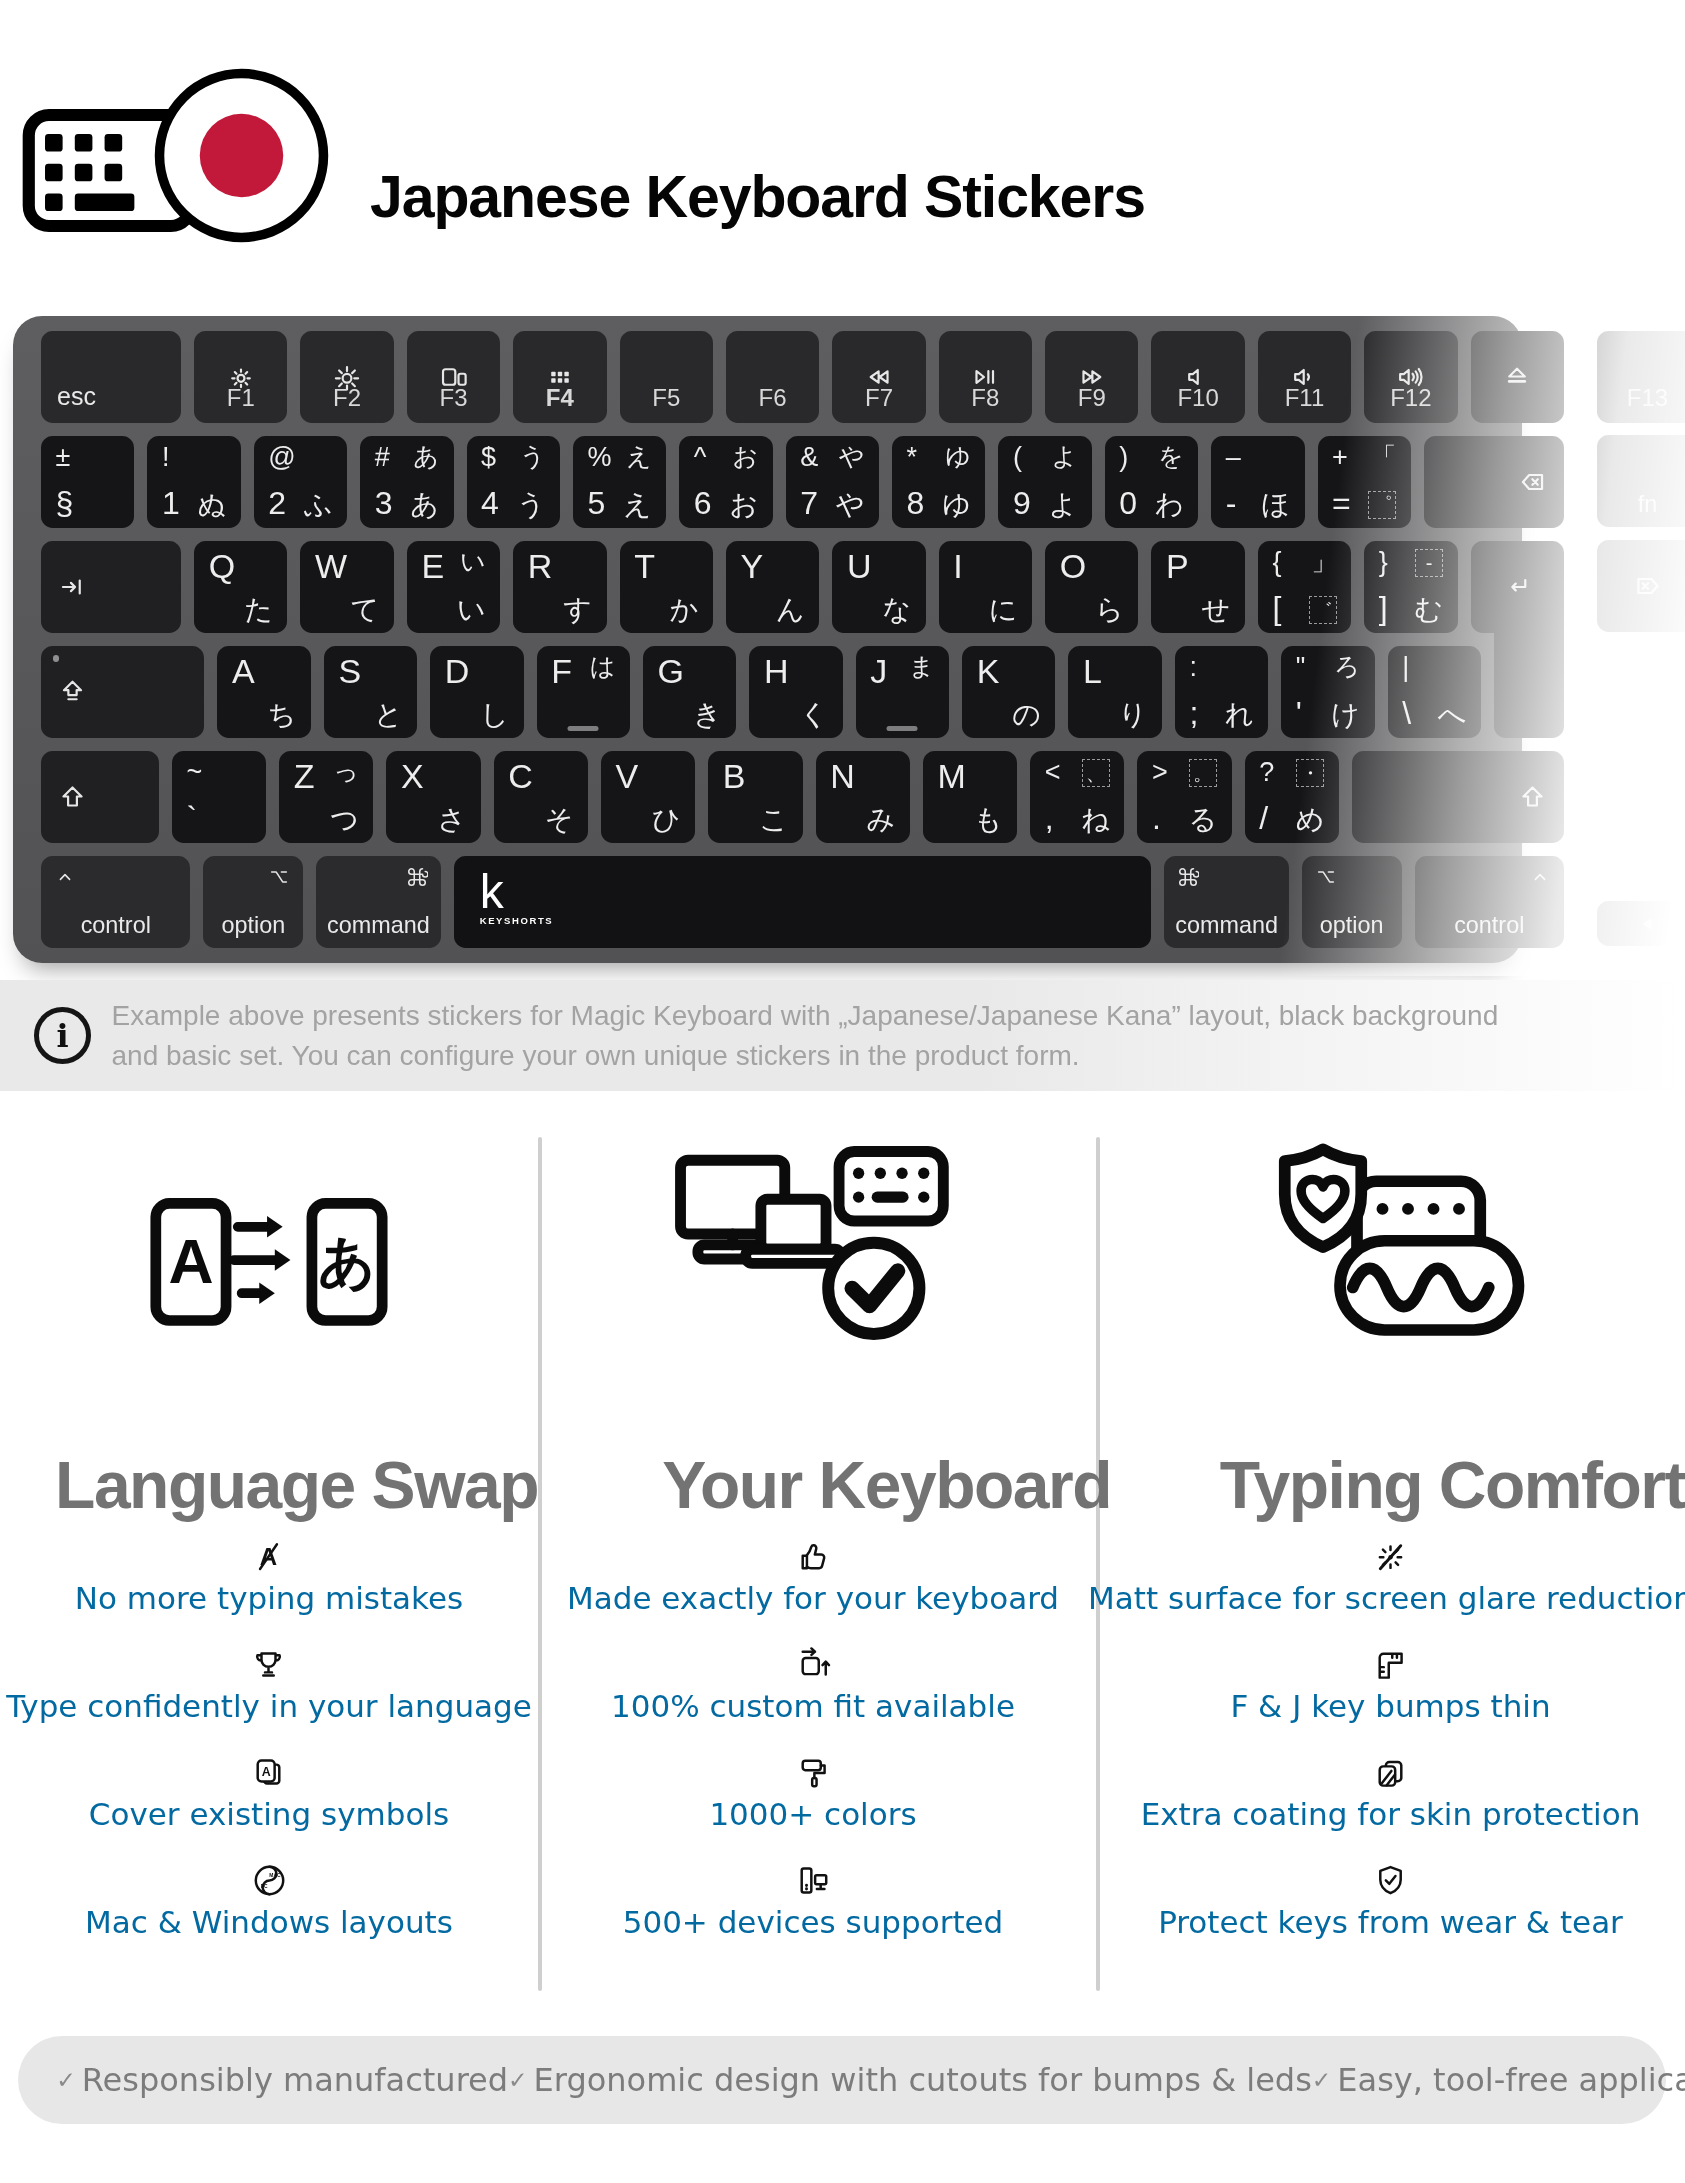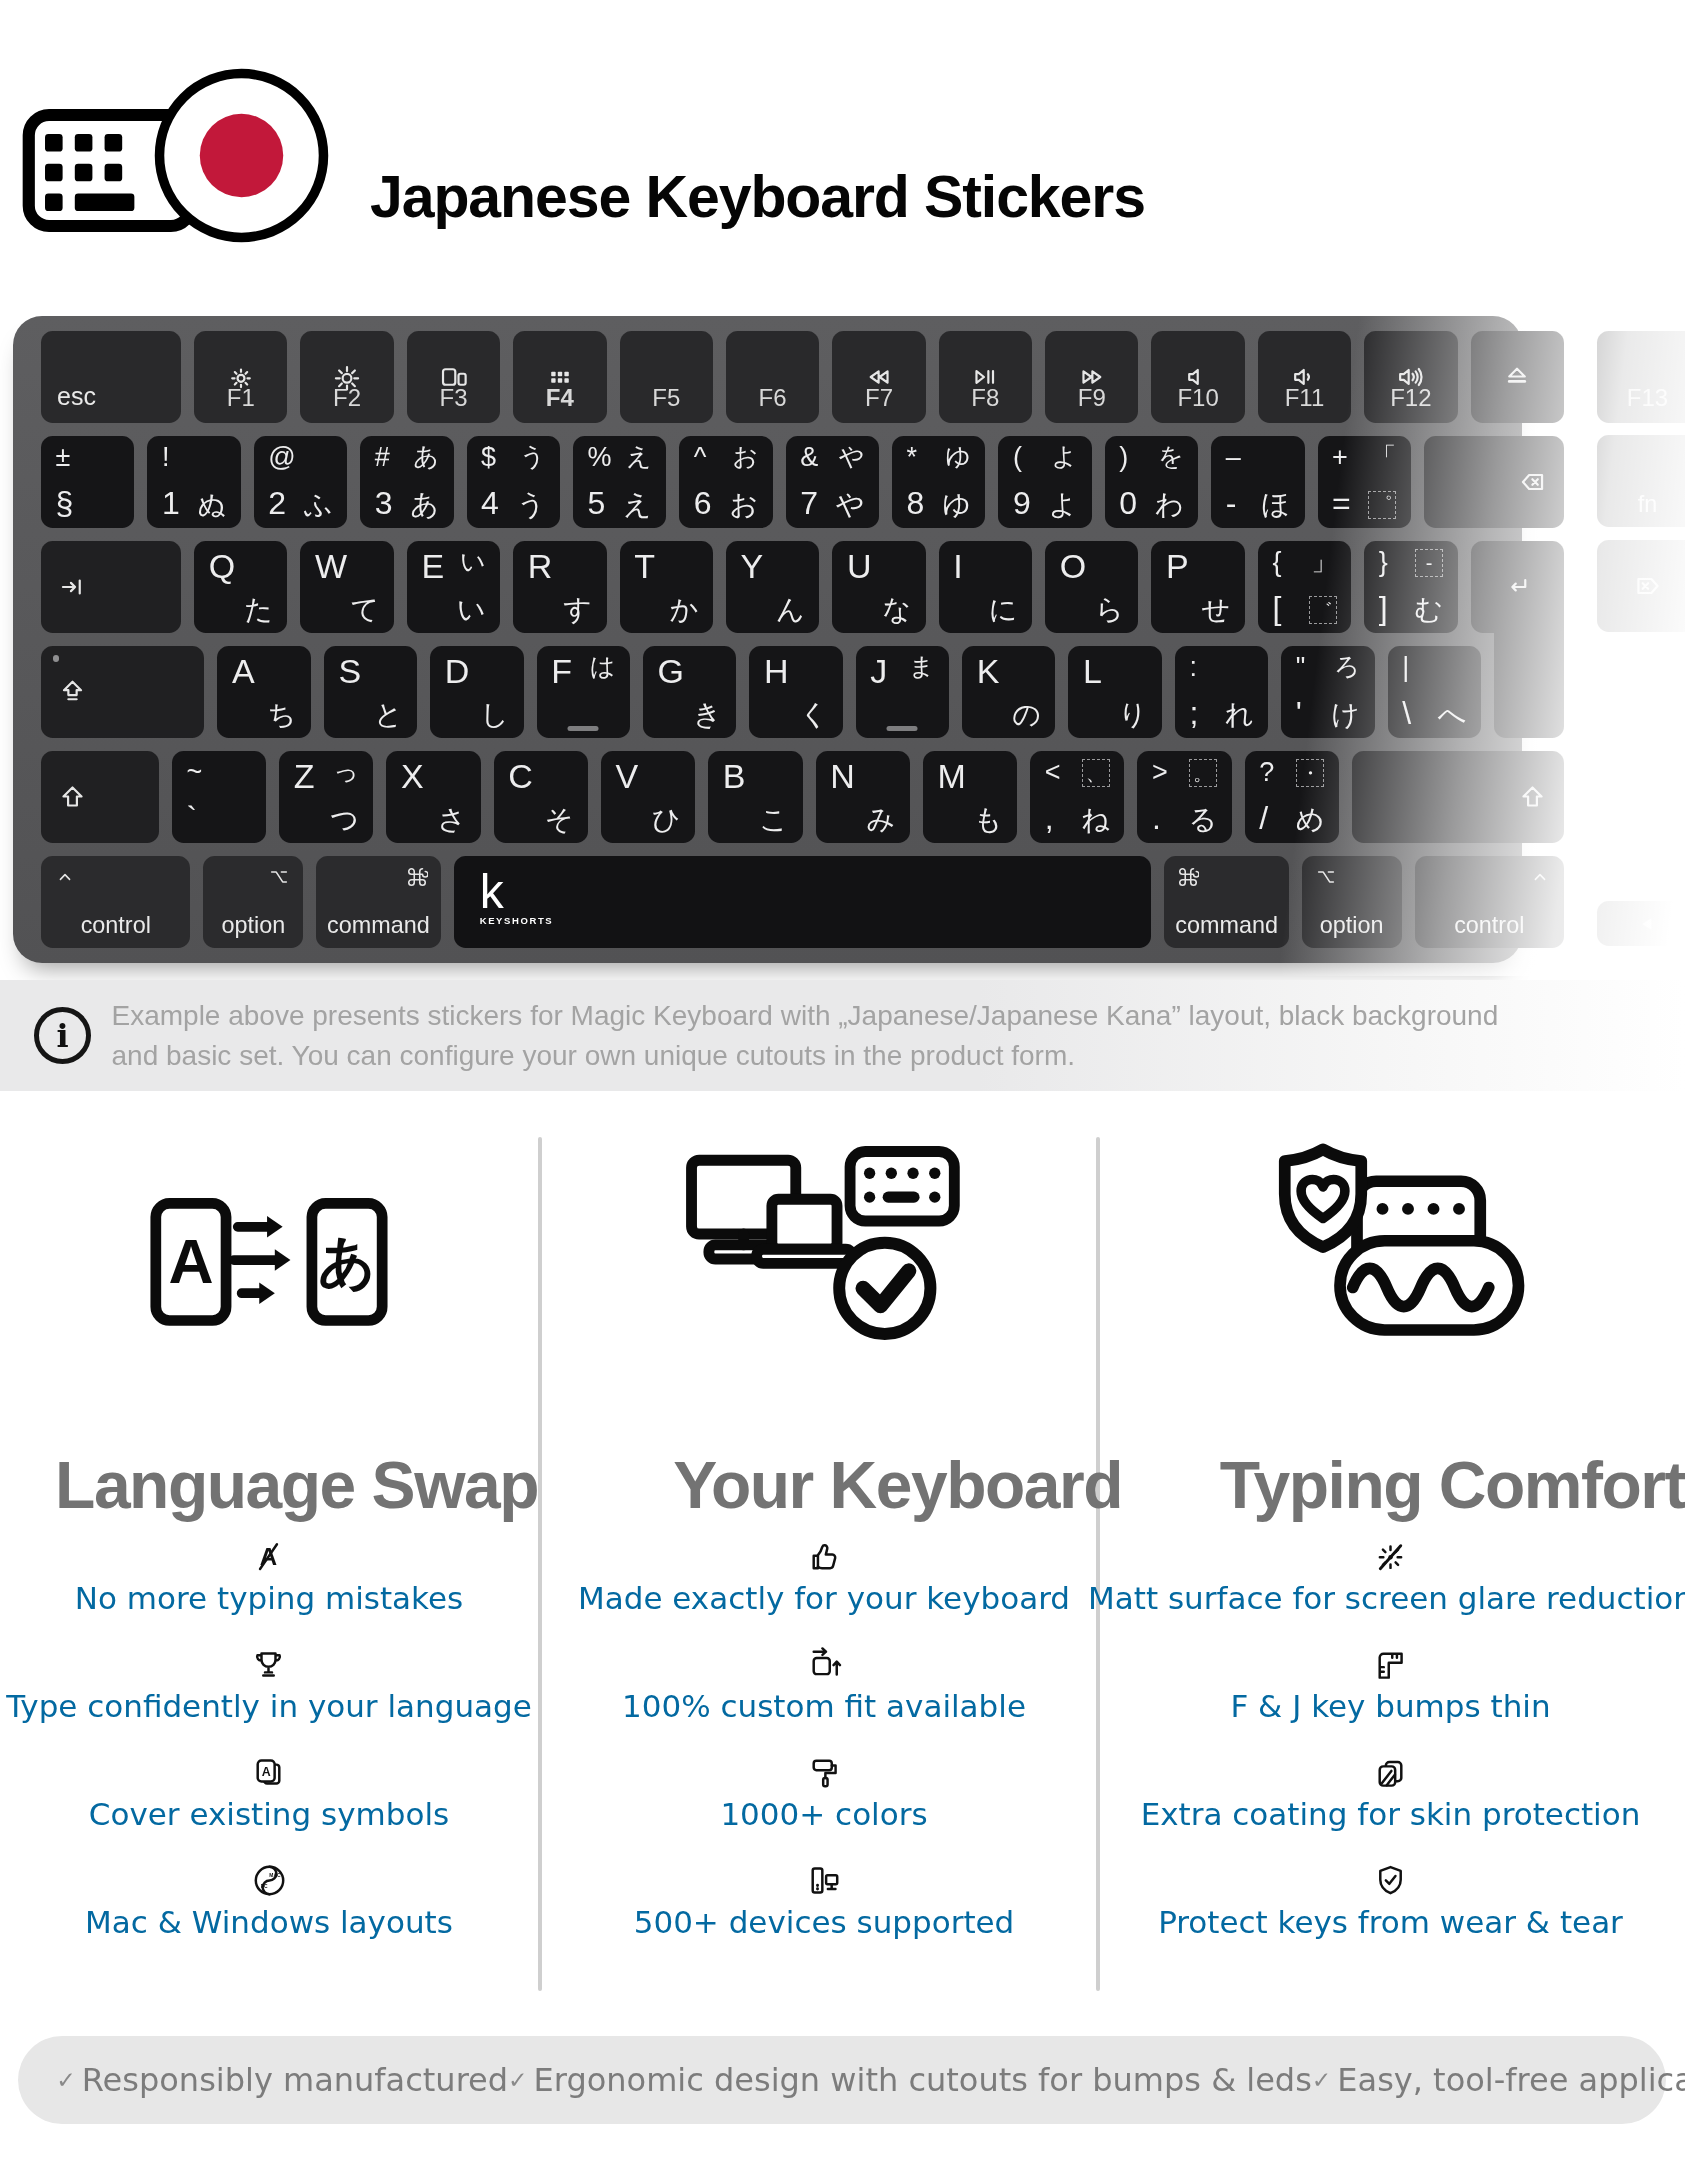--- a/index.html
+++ b/index.html
@@ -589,21 +589,21 @@
           </span>
         </div>
       </div>
     </div>
   <div id="kb-fade"></div>
 
   <div id="note">
     <div id="note-icon">i</div>
     <div id="note-text">
       <span>Example above presents stickers for Magic Keyboard with „Japanese/Japanese Kana” layout, black background</span><br>
-      <span>and basic set. You can configure your own unique cutouts in the product form.</span>
+      <span>and basic set. You can configure your own unique stickers in the product form.</span>
     </div>
   </div>
 
   <div id="cols">
     <div class="vdiv" style="left:538px"></div>
     <div class="vdiv" style="left:1096px"></div>
   <div class="col" style="left: 0px; width: 538px;">
         <div class="col-icon" style="width: 242px; top: 48px;">
           <svg viewBox="0 0 124 84" fill="none" stroke="currentColor" stroke-width="1.7" stroke-linecap="round" stroke-linejoin="round">
             <g stroke-width="5.5">
@@ -657,21 +657,21 @@
                 <circle cx="12" cy="12" r="9.4"></circle>
                 <path d="M12 2.6a4.7 4.7 0 0 1 0 9.4 4.7 4.7 0 0 0 0 9.4"></path>
                 <text x="15.7" y="9.6" font-size="3.4" font-weight="bold" text-anchor="middle" stroke="none" fill="currentColor" font-family="Liberation Sans,sans-serif">MAC</text>
                 <text x="8.3" y="17.4" font-size="3.4" font-weight="bold" text-anchor="middle" stroke="none" fill="currentColor" font-family="Liberation Sans,sans-serif">PC</text>
               </svg>
             </div>
             <div class="fi-text">Mac &amp; Windows layouts</div>
           </div>
         </div>
       </div>
-      <div class="col" style="left: 526px; width: 596px;">
+      <div class="col" style="left: 515px; width: 596px;">
         <div class="col-icon" style="width: 278px; top: 13px;">
           <svg viewBox="0 0 128 92" fill="none" stroke="currentColor" stroke-width="1.7" stroke-linecap="round" stroke-linejoin="round">
             <g stroke-width="5">
               <rect x="3" y="7" width="48" height="34" rx="3.5"></rect>
               <path d="M27 41v5"></path>
               <rect x="11" y="46" width="30" height="6.5" rx="3"></rect>
               <rect x="76" y="3" width="48" height="32" rx="7"></rect>
               <rect x="40" y="25" width="30" height="23" rx="3" fill="#fff"></rect>
               <rect x="33" y="48" width="44" height="6.5" rx="3" fill="#fff"></rect>
             </g>

